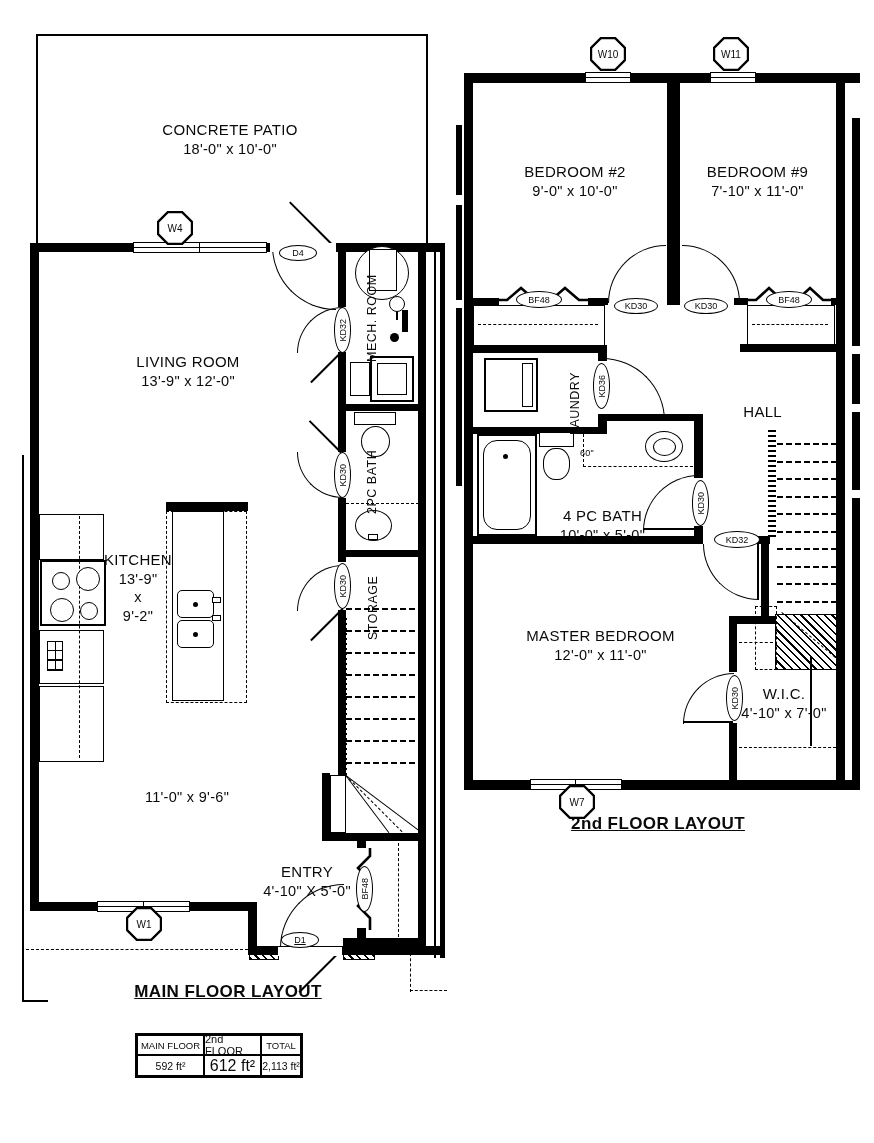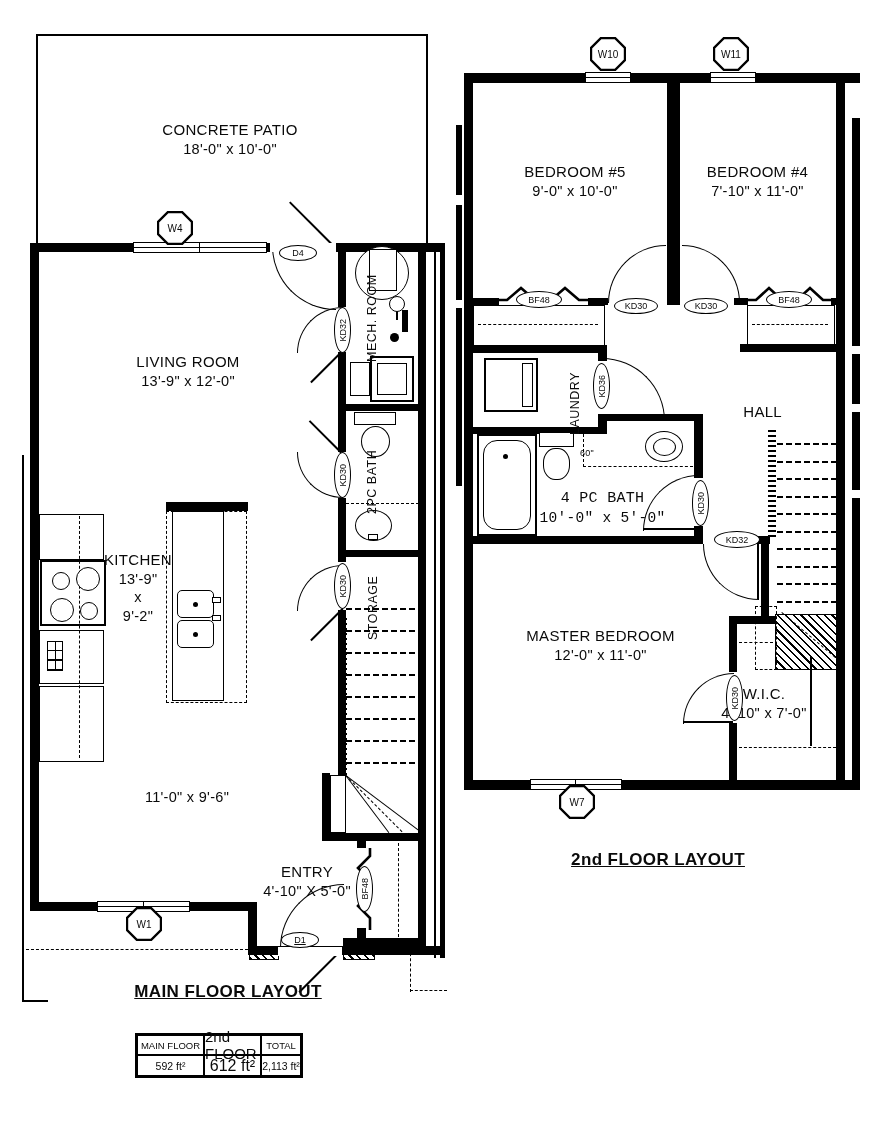--- a/index.html
+++ b/index.html
@@ -299,25 +299,25 @@
     <div class="arc" style="left:608px;top:245px;width:57px;height:57px;border-top:1.6px solid #000;border-left:1.6px solid #000;border-top-left-radius:100%;"></div>
     <div class="tag" style="left:614px;top:298px;width:42px;height:14px;">
         <span>KD30</span>
       </div>
     <div class="arc" style="left:682px;top:245px;width:57px;height:57px;border-top:1.6px solid #000;border-right:1.6px solid #000;border-top-right-radius:100%;"></div>
     <div class="tag" style="left:684px;top:298px;width:42px;height:14px;">
         <span>KD30</span>
       </div>
 
     <div class="lbl" style="left:480px;top:162px;width:190px;">
-      <div>BEDROOM #5</div>
+      <div>BEDROOM #2</div>
       <div class="dim">9'-0" x 10'-0"</div>
     </div>
     <div class="lbl" style="left:660px;top:162px;width:195px;">
-      <div>BEDROOM #4</div>
+      <div>BEDROOM #9</div>
       <div class="dim">7'-10" x 11'-0"</div>
     </div>
 
     <div class="w" style="left:464px;top:345px;width:143px;height:8px;"></div>
     <div class="w" style="left:598px;top:345px;width:9px;height:16px;"></div>
     <div class="w" style="left:598px;top:414px;width:9px;height:15px;"></div>
     <div class="fixt" style="left:484px;top:358px;width:54px;height:54px;border-width:2.2px;"></div>
     <div class="fixt2" style="left:522px;top:363px;width:11px;height:44px;"></div>
     <div class="vlbl vtext" style="left:566px;top:352px;width:18px;height:102px;">LAUNDRY</div>
     <div class="tagv" style="left:593px;top:363px;width:15px;height:44px;">
@@ -337,21 +337,21 @@
     <div class="fixt2" style="left:483px;top:440px;width:48px;height:90px;border-radius:14px;"></div>
     <div class="dot" style="left:503px;top:454px;width:5px;height:5px;"></div>
     <div class="fixt2" style="left:539px;top:432px;width:35px;height:15px;"></div>
     <div class="fixt2" style="left:543px;top:448px;width:27px;height:32px;border-radius:45%;"></div>
     <div class="dt" style="left:583px;top:466px;width:110px;"></div>
     <div class="dl" style="left:583px;top:434px;height:33px;"></div>
     <div class="fixt2" style="left:645px;top:431px;width:38px;height:31px;border-radius:50%;border-width:1.8px;"></div>
     <div class="fixt2" style="left:653px;top:438px;width:23px;height:18px;border-radius:50%;"></div>
     <div class="thin" style="left:662px;top:433px;width:2px;height:9px;"></div>
     <div class="lbl" style="left:580px;top:448px;width:24px;font-size:9px;text-align:left;">60"</div>
-    <div class="lbl" style="left:520px;top:489px;width:165px;font-family:Liberation Mono, monospace;">
+    <div class="lbl" style="left:520px;top:506px;width:165px;">
       <div>4 PC BATH</div>
       <div class="dim">10'-0" x 5'-0"</div>
     </div>
     <div class="tagv" style="left:692px;top:480px;width:15px;height:44px;">
         <span>KD30</span>
       </div>
     <div class="arc" style="left:643px;top:475px;width:55px;height:55px;border-top:1.6px solid #000;border-left:1.6px solid #000;border-top-left-radius:100%;"></div>
     <div class="leaf" style="left:643px;top:528px;width:55px;"></div>
 
     <div class="tag" style="left:714px;top:531px;width:44px;height:15px;">
@@ -376,32 +376,32 @@
     <div class="w" style="left:729px;top:622px;width:8px;height:50px;"></div>
     <div class="w" style="left:729px;top:723px;width:8px;height:58px;"></div>
     <div class="tagv" style="left:726px;top:675px;width:15px;height:44px;">
         <span>KD30</span>
       </div>
     <div class="arc" style="left:683px;top:673px;width:50px;height:50px;border-top:1.6px solid #000;border-left:1.6px solid #000;border-top-left-radius:100%;"></div>
     <div class="leaf" style="left:683px;top:721px;width:50px;"></div>
     <div class="dt" style="left:739px;top:747px;width:97px;"></div>
     <div class="dt" style="left:739px;top:642px;width:34px;"></div>
     <div class="thin" style="left:810px;top:656px;width:2px;height:90px;"></div>
-    <div class="lbl" style="left:708px;top:684px;width:112px;">
+    <div class="lbl" style="left:728px;top:684px;width:112px;">
       <div>W.I.C.</div>
       <div class="dim">4'-10" x 7'-0"</div>
     </div>
 
-    <div class="title" style="left:538px;top:850px;width:240px;">2nd FLOOR LAYOUT</div>
+    <div class="title" style="left:538px;top:814px;width:240px;">2nd FLOOR LAYOUT</div>
   </div>
 
   <div id="unit-table">
     <div class="trow">
       <div class="tcell" style="width:67px;height:20px;font-size:9.5px;">MAIN FLOOR</div>
-      <div class="tcell" style="width:57px;height:20px;font-size:15px;">2nd FLOOR</div>
+      <div class="tcell" style="width:57px;height:20px;font-size:11px;">2nd FLOOR</div>
       <div class="tcell" style="flex:1;height:20px;font-size:9.5px;">TOTAL</div>
     </div>
     <div class="trow">
       <div class="tcell" style="width:67px;height:21px;font-size:10.5px;">592 ft²</div>
       <div class="tcell" style="width:57px;height:21px;font-size:16px;">612 ft²</div>
       <div class="tcell" style="flex:1;height:21px;font-size:10.5px;">2,113 ft²</div>
     </div>
   </div>
 
 </div>

